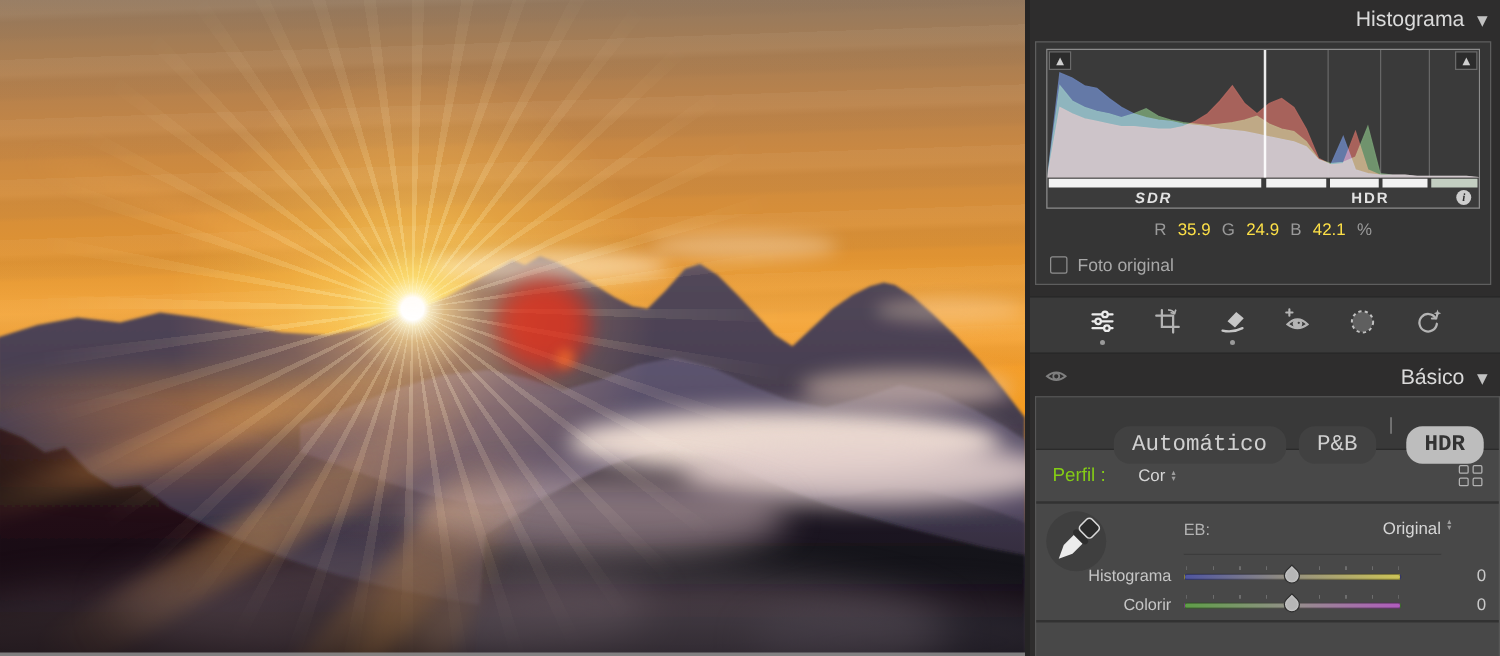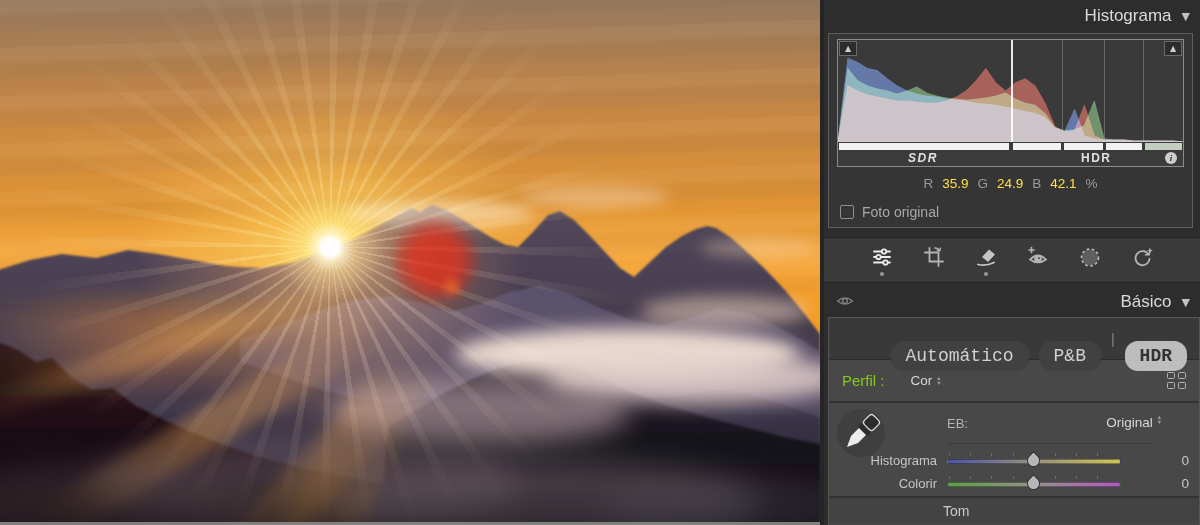--- a/index.html
+++ b/index.html
@@ -389,18 +389,15 @@
           <span class="slider-label">Colorir</span>
           <span class="slider-track-wrap">
             <span class="slider-ticks"></span>
             <span class="slider-track" style="background: linear-gradient(90deg, rgb(95, 158, 72), rgb(148, 144, 138) 50%, rgb(176, 92, 190));"></span>
             <span class="slider-handle"></span>
           </span>
           <span class="slider-value">0</span>
         </div>
       </div>
 
-      <div class="tone-row">
-        <span class="tone-label">Tom</span>
-      </div>
     </div>
   </div>
 </div>
 
 </body></html>

